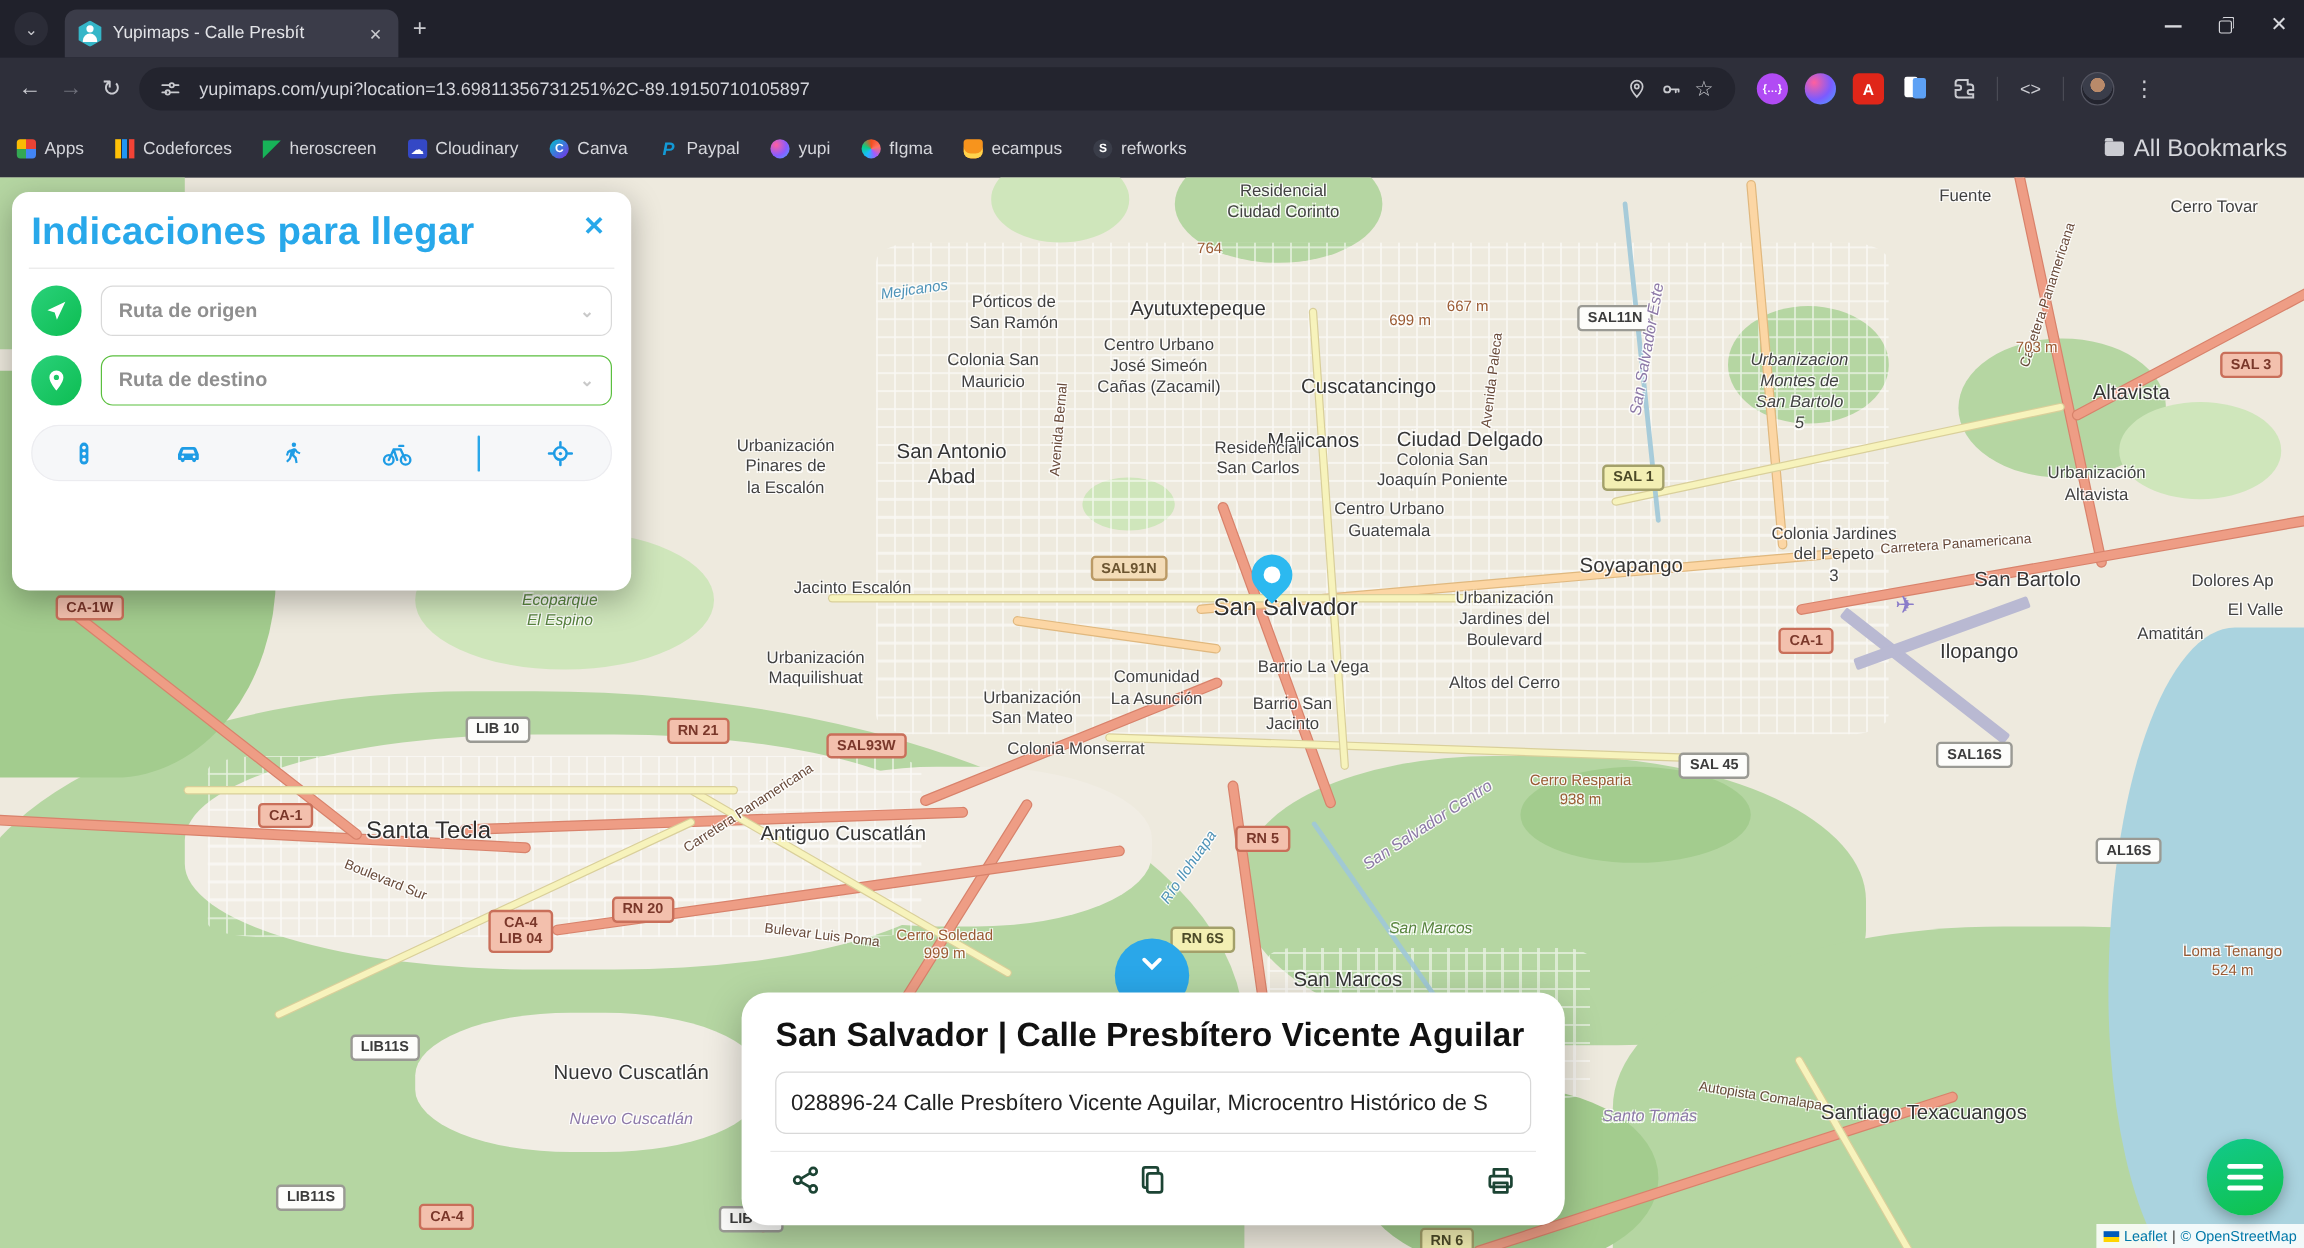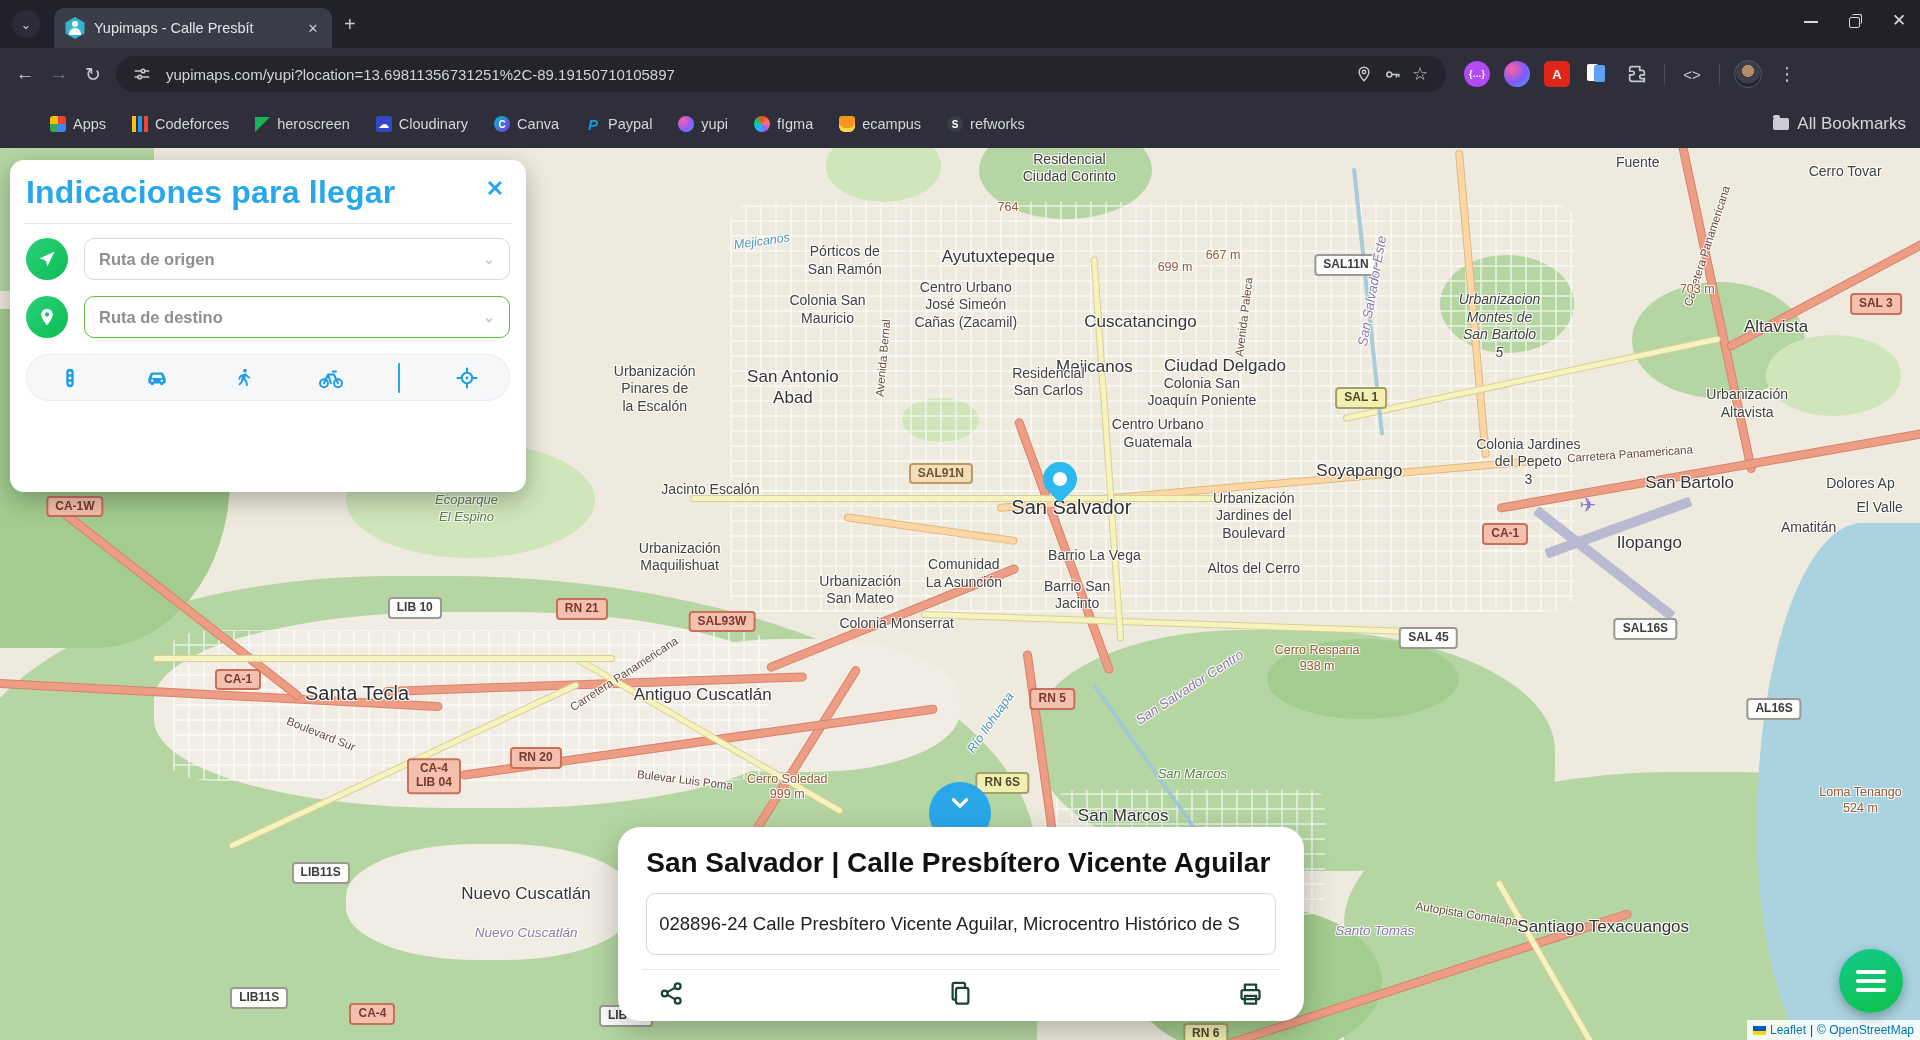--- a/index.html
+++ b/index.html
@@ -55,21 +55,21 @@
   .bmi-grid{background:conic-gradient(#ea4335 0 25%,#4285f4 0 50%,#34a853 0 75%,#fbbc04 0);border-radius:3px;}
   .bmi-bars{background:linear-gradient(90deg,#ffc107 0 28%,transparent 28% 36%,#2196f3 36% 64%,transparent 64% 72%,#f44336 72%);}
   .bmi-tri{width:0;height:0;border-left:15px solid #17b358;border-bottom:15px solid transparent;background:none!important;}
   .bmi-cloud{background:#3448c5;border-radius:3px;font-size:11px;}
   .bmi-canva{background:linear-gradient(135deg,#00c4cc,#7d2ae8);border-radius:50%;font-weight:bold;}
   .bmi-paypal{color:#139ad6;font-weight:bold;font-size:15px;font-style:italic;}
   .bmi-brain{background:radial-gradient(circle at 30% 30%,#ff5f9e,#8b5bff 55%,#4aa7ff);border-radius:50%;}
   .bmi-figma{background:conic-gradient(#f24e1e,#ff7262,#a259ff,#1abcfe,#0acf83,#f24e1e);border-radius:50%;}
   .bmi-badge{background:#f7941d;border-radius:3px 3px 6px 6px;box-shadow:inset 0 -4px 0 #ffd34d;}
   .bmi-dark{background:#3a3d49;border-radius:50%;font-weight:bold;font-size:10px;}
-  .bm-right{margin-left:auto;display:flex;align-items:center;color:#d6d7dc;font-size:17px;}
+  .bm-right{margin-left:auto;display:flex;align-items:center;color:#d6d7dc;font-size:20px;}
   .folder{width:16px;height:12px;background:#cbccd2;border-radius:2px;position:relative;margin-right:8px;}
   .folder:before{content:"";position:absolute;left:0;top:-3px;width:7px;height:3px;background:#cbccd2;border-radius:2px 2px 0 0;}
 
   
   .map{position:relative;height:892px;background:#eeeade;overflow:hidden;}
   .patch{position:absolute;}
   .p-green{background:#b5d6a2;}
   .p-green-d{background:#a3cc8e;}
   .p-green-l{background:#cfe6bb;}
   .p-sand{background:#f1ede4;}
@@ -125,21 +125,21 @@
   .modebar .bar-sep{width:2px;height:30px;background:#2aa7e9;border-radius:1px;}
   .verruta{height:45px;background:#2aa7e8;border-radius:12px;color:#fff;font-size:19px;font-weight:bold;
     display:flex;align-items:center;justify-content:center;}
 
   
   .chev-btn{position:absolute;left:50%;top:74.6%;width:62px;height:62px;margin:-31px 0 0 -31px;border-radius:50%;
     background:#2aa7e9;display:flex;align-items:flex-start;justify-content:center;padding-top:8px;}
   .place-card{position:absolute;left:32.2%;top:76.1%;width:35.7%;height:194px;background:#fff;border-radius:22px;
     box-shadow:0 10px 30px rgba(0,0,0,.25);padding:20px 28px 14px;}
   .place-title{font-size:28px;font-weight:bold;color:#111;}
-  .addr-input{margin-top:14px;height:62px;border:1.5px solid #d8d8d8;border-radius:9px;display:flex;align-items:center;
+  .addr-input{margin-top:14px;height:52px;border:1.5px solid #d8d8d8;border-radius:9px;display:flex;align-items:center;
     padding:0 12px;font-size:18.5px;color:#222;white-space:nowrap;overflow:hidden;}
   .card-div{border-top:1px solid #e8e8e8;margin:14px -4px 10px;}
   .card-actions{display:flex;align-items:center;justify-content:space-between;padding:0 12px;}
 
   
   .attrib{position:absolute;right:0;bottom:0;height:20px;background:rgba(255,255,255,.85);display:flex;
     align-items:center;padding:0 6px;font-size:12px;color:#333;}
   .attrib a{color:#0078a8;text-decoration:none;}
   .ua-flag{width:13px;height:9px;background:linear-gradient(#005bbb 0 50%,#ffd500 50%);margin-right:4px;}
   .fab{position:absolute;right:17px;bottom:27px;width:64px;height:64px;border-radius:50%;
@@ -204,21 +204,21 @@
     </span>
     <span class="vsep"></span>
     <span class="nav-ico" style="width:26px;font-size:15px;">&lt;&gt;</span>
     <span class="vsep"></span>
     <span class="avatar"></span>
   </div>
   <span class="kebab">⋮</span>
 </div>
 
 <div class="bookmarks">
-  <div id="bm-list" style="display:flex;align-items:center;margin-left:36px;">
+  <div id="bm-list" style="display:flex;align-items:center;">
       <span class="bm-item">
         <span class="bm-ico bmi-grid"></span>
         <span>Apps</span>
       </span>
       <span class="bm-item">
         <span class="bm-ico bmi-bars"></span>
         <span>Codeforces</span>
       </span>
       <span class="bm-item">
         <span class="bm-ico bmi-tri"></span>

